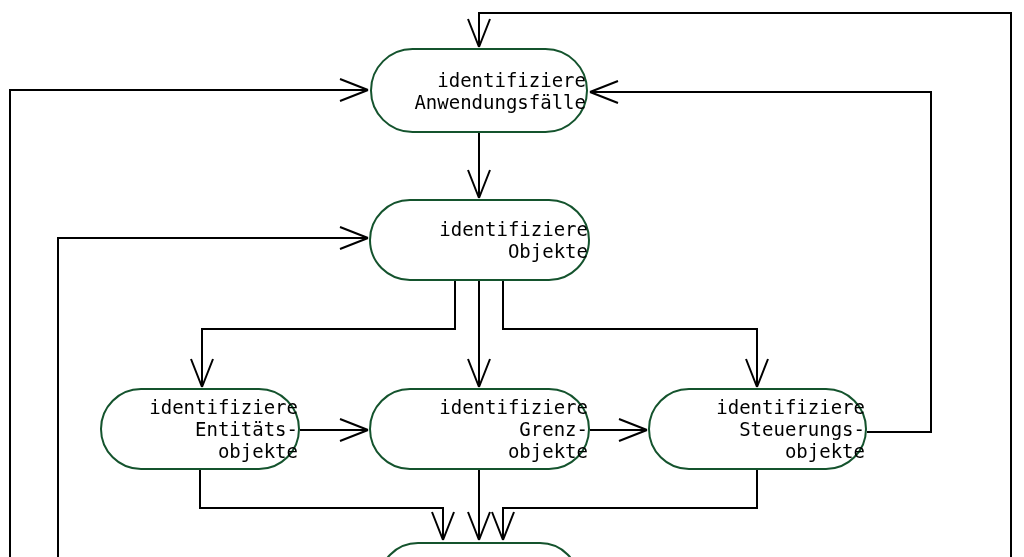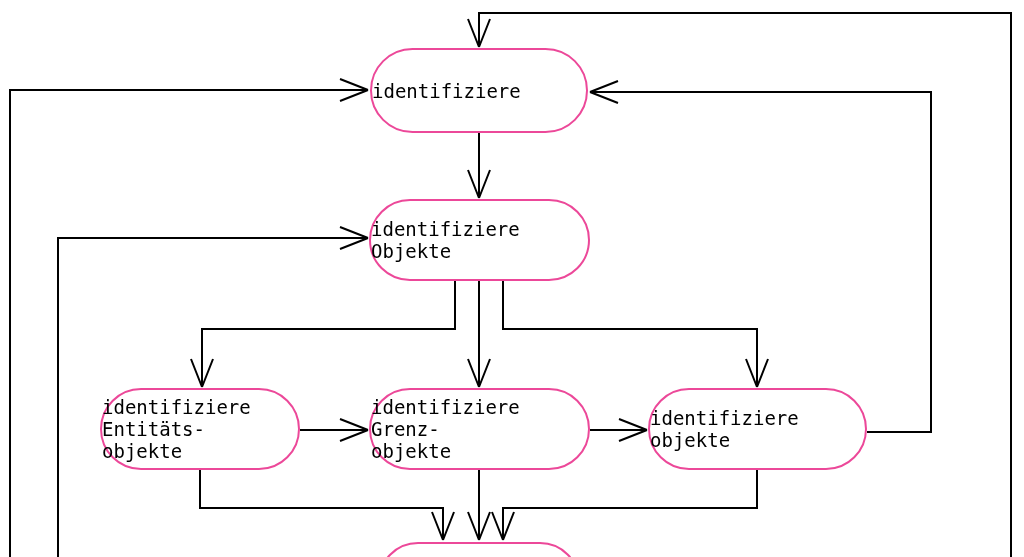--- a/index.html
+++ b/index.html
@@ -17,25 +17,25 @@
   }
   .edges-svg {
     position: absolute;
     left: 0;
     top: 0;
   }
   .node {
     position: absolute;
     box-sizing: border-box;
     background: #ffffff;
-    border: 2px solid #ec4899;
+    border: 2px solid #14532d;
     border-radius: 44px;
     display: flex;
     flex-direction: column;
-    align-items: flex-start;
+    align-items: flex-end;
     justify-content: center;
     text-align: center;
   }
   .node .ln {
     font-size: 19px;
     line-height: 22px;
     color: #000000;
     white-space: nowrap;
   }
 </style>
@@ -88,20 +88,21 @@
       <path d="M340 227 L368 238 M340 249 L368 238"></path>
       <path d="M340 419 L368 430 M340 441 L368 430"></path>
       <path d="M619 419 L647 430 M619 441 L647 430"></path>
 
       <path d="M618 81 L590 92 M618 103 L590 92"></path>
     </g>
   </svg>
 
   <div class="node" style="left:370px; top:48px; width:218px; height:85px; border-radius:43px;">
     <div class="ln">identifiziere</div>
+    <div class="ln">Anwendungsfälle</div>
   </div>
 
   <div class="node" style="left:369px; top:199px; width:221px; height:82px; border-radius:41px;">
     <div class="ln">identifiziere</div>
     <div class="ln">Objekte</div>
   </div>
 
   <div class="node" style="left:100px; top:388px; width:200px; height:82px; border-radius:41px;">
     <div class="ln">identifiziere</div>
     <div class="ln">Entitäts-</div>
@@ -109,19 +110,20 @@
   </div>
 
   <div class="node" style="left:369px; top:388px; width:221px; height:82px; border-radius:41px;">
     <div class="ln">identifiziere</div>
     <div class="ln">Grenz-</div>
     <div class="ln">objekte</div>
   </div>
 
   <div class="node" style="left:648px; top:388px; width:219px; height:82px; border-radius:41px;">
     <div class="ln">identifiziere</div>
+    <div class="ln">Steuerungs-</div>
     <div class="ln">objekte</div>
   </div>
 
   <div class="node" style="left:378px; top:542px; width:202px; height:80px; border-radius:40px;">
   </div>
 
 </div>
 
 </body></html>

